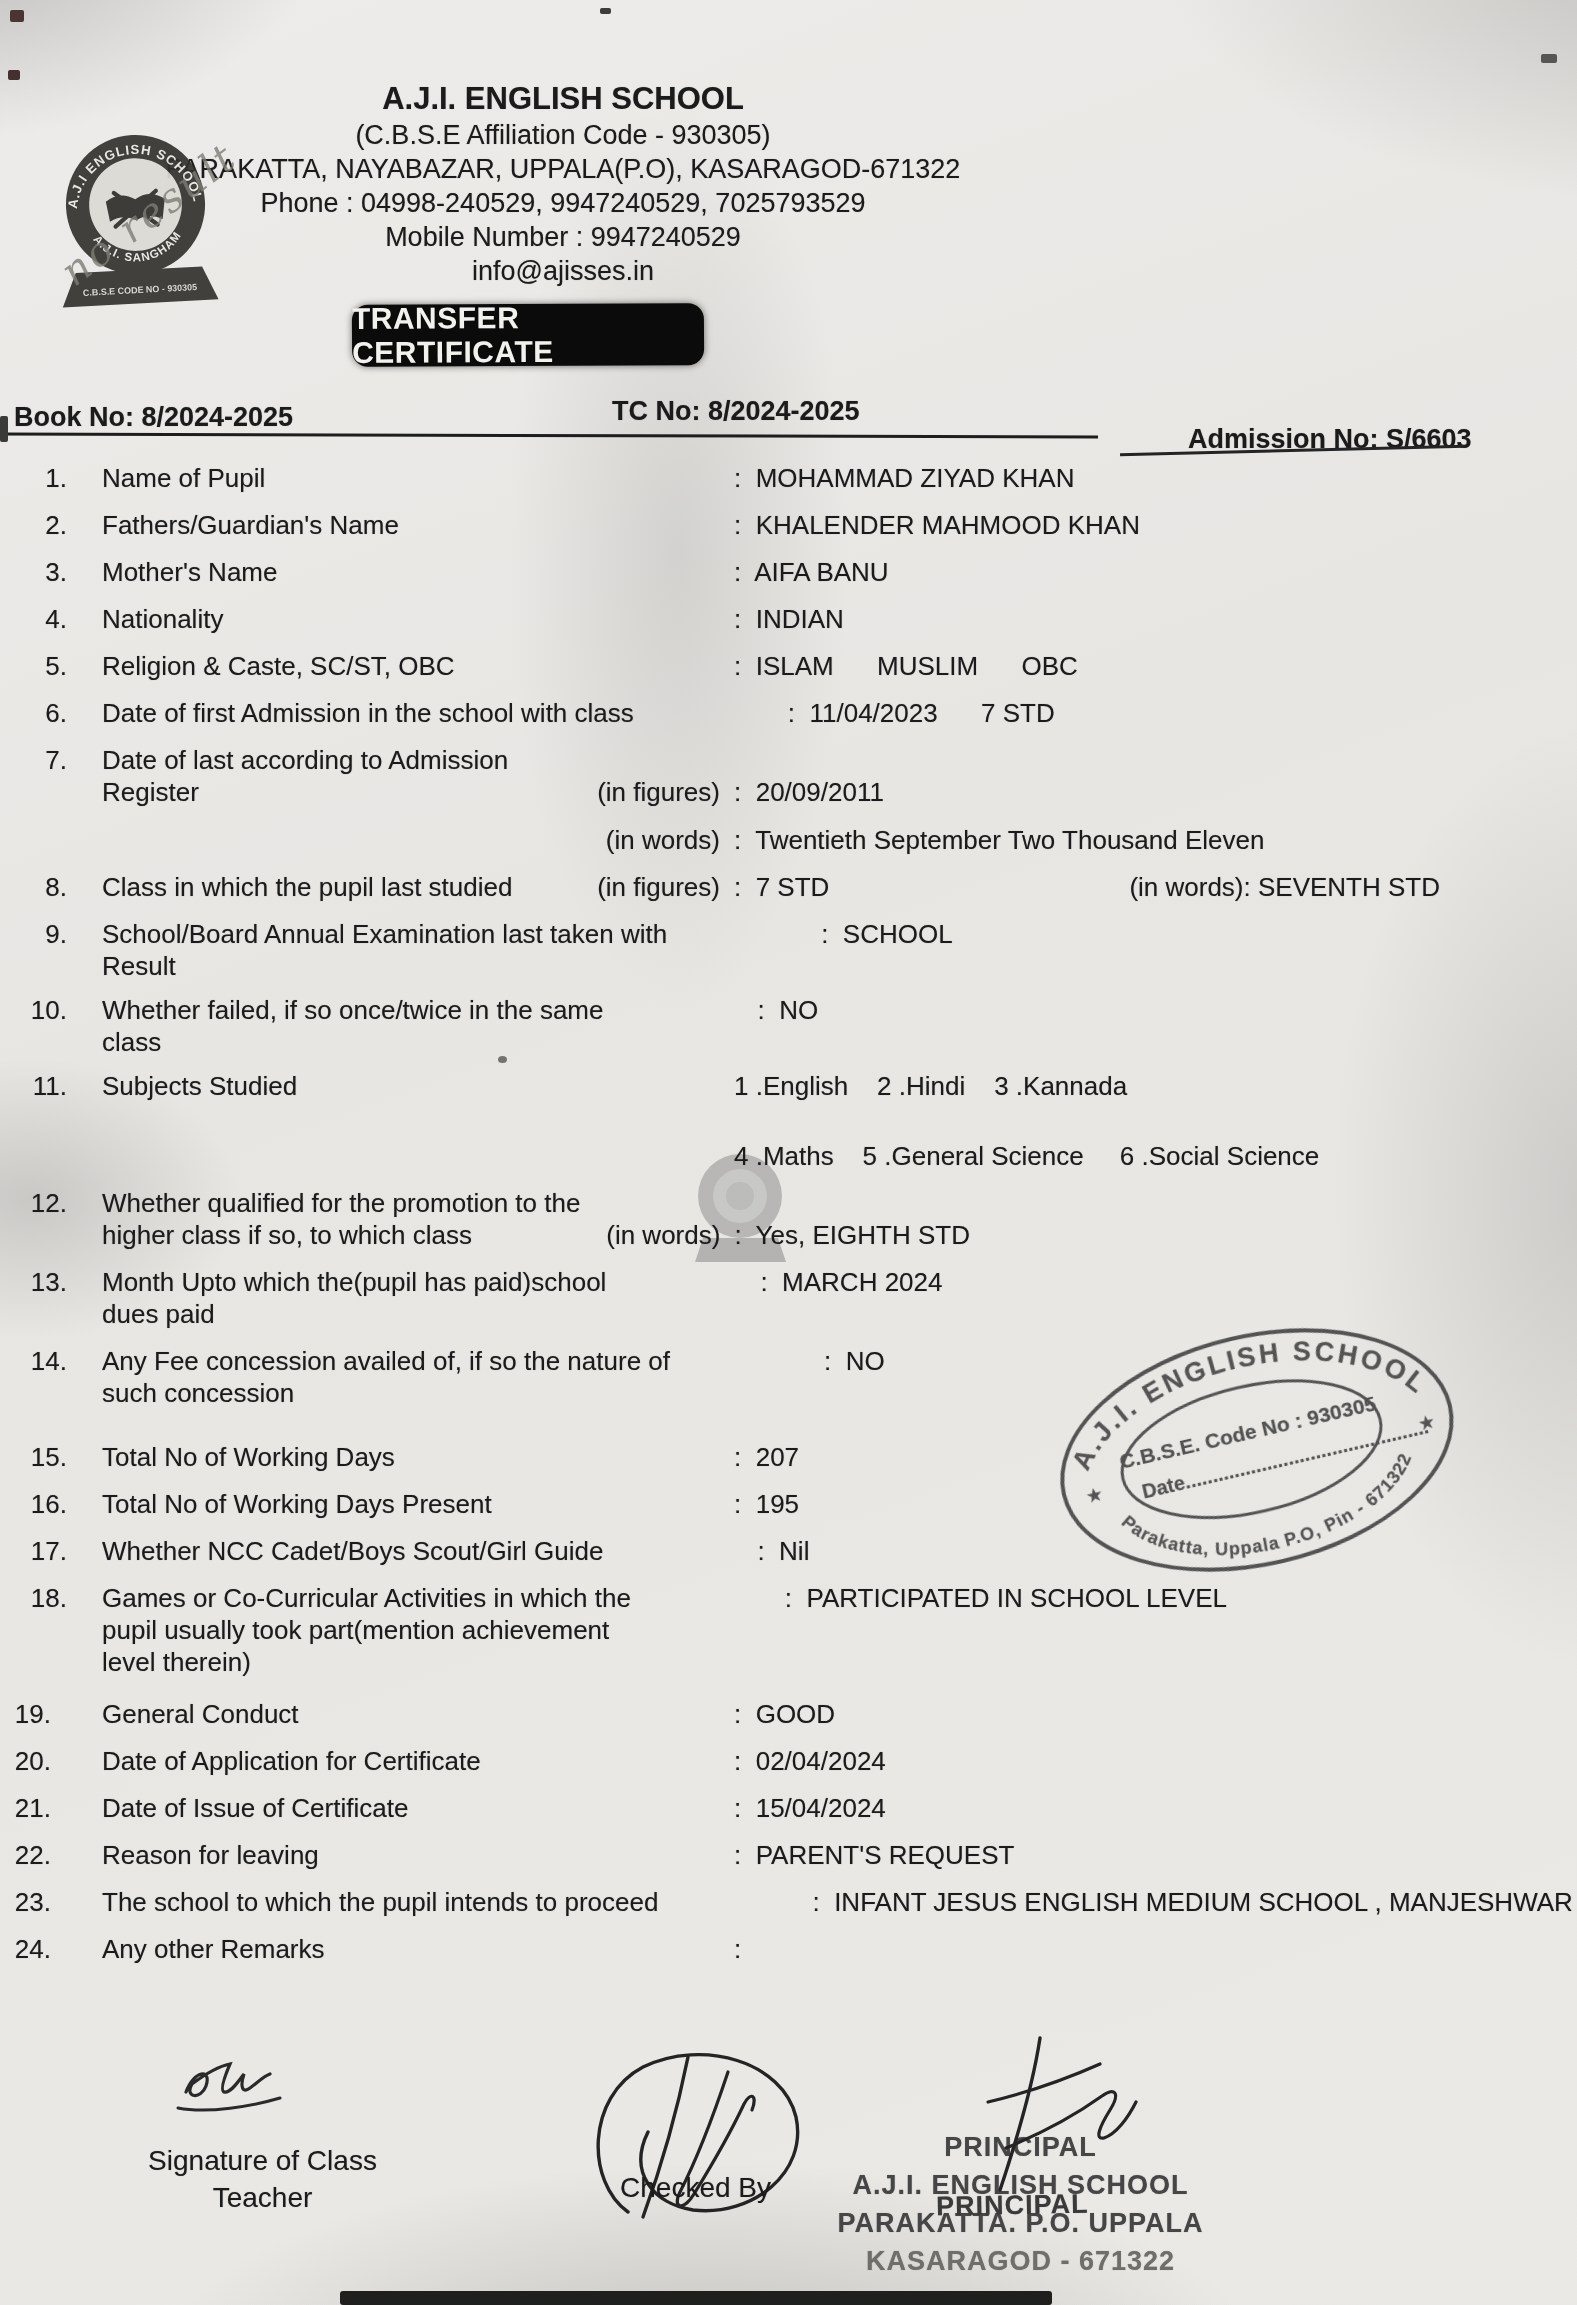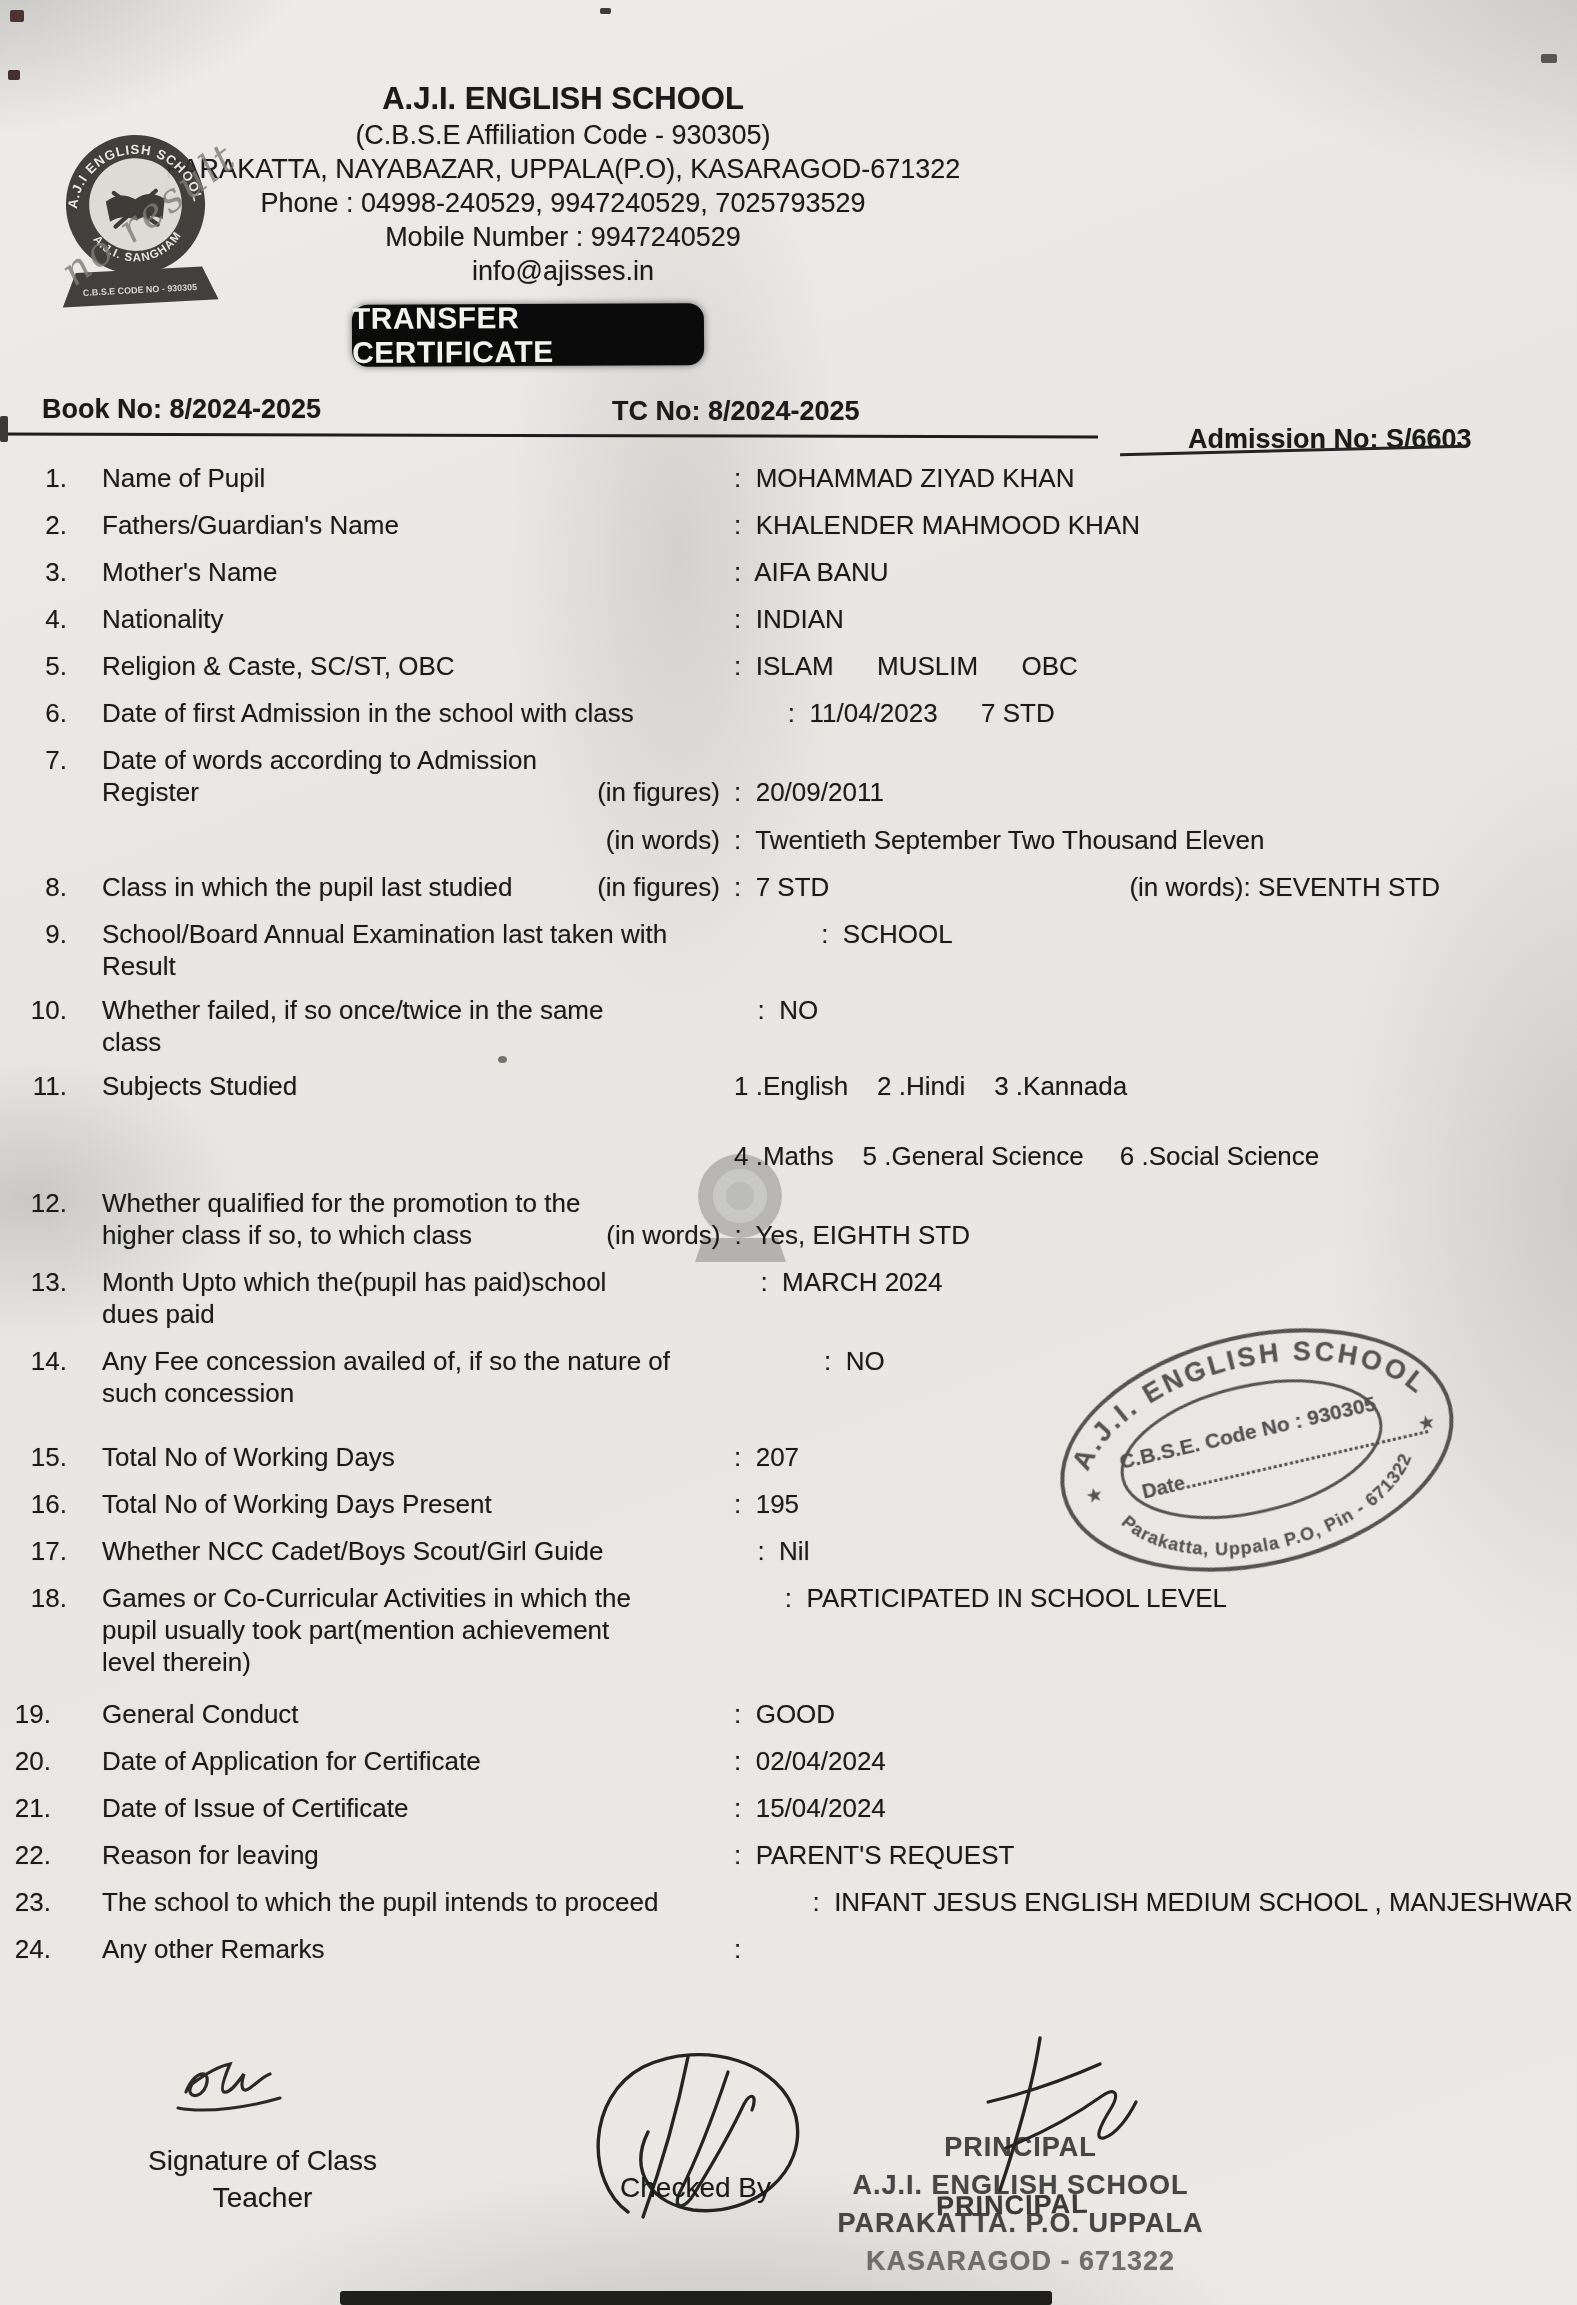--- a/index.html
+++ b/index.html
@@ -21,21 +21,21 @@
   .school-name{font-size:31px;font-weight:700;line-height:38px;}
   .hline{font-size:27px;line-height:34px;}
   .banner{
     width:352px;height:62px;margin:16px 0 0 352px;background:#0b0b0b;border-radius:16px;
     display:flex;align-items:center;justify-content:center;color:#f1f1ee;
     font-size:30px;font-weight:700;letter-spacing:.5px;box-shadow:0 0 7px rgba(10,10,10,.55);
     transform:rotate(-.3deg);
   }
   
   .meta{position:relative;height:52px;margin-top:26px;font-size:27px;font-weight:700;}
-  .meta-book{position:absolute;left:14px;top:2px;margin-left:28px;}
+  .meta-book{position:absolute;left:14px;top:10px;}
   .meta-tc{position:absolute;left:612px;top:4px;}
   .meta-rule{position:absolute;left:0;top:42px;width:1098px;border-top:3px solid #1d1d1d;transform:rotate(.15deg);}
   .meta-adm{position:absolute;left:1188px;top:32px;white-space:nowrap;}
   .meta-adm-rule{position:absolute;left:1120px;top:57px;width:345px;border-top:3px solid #242424;transform:rotate(-1.4deg);}
   
   .rows{position:relative;z-index:2;margin:18px 0 0 12px;width:1500px;}
   .row{display:flex;align-items:flex-start;margin-bottom:15px;font-size:26px;line-height:32px;}
   .num{flex:0 0 55px;margin-right:35px;text-align:right;white-space:pre;}
   .labels{flex:0 0 478px;}
   .lline{white-space:pre;}
@@ -191,21 +191,21 @@
           <div class="lline">Date of first Admission in the school with class</div>
         </div>
         <span class="mid"></span>
         <div class="vals">
           <div class="vline">:  11/04/2023      7 STD</div>
         </div>
       </div>
       <div class="row">
         <span class="num">7.</span>
         <div class="labels">
-          <div class="lline">Date of words according to Admission</div>
+          <div class="lline">Date of last according to Admission</div>
           <div class="lline">Register</div>
         </div>
         <span class="mid">(in figures)</span>
         <div class="vals">
           <div class="vline">:  20/09/2011</div>
         </div>
       </div>
       <div class="row">
         <span class="num"></span>
         <div class="labels"></div>

